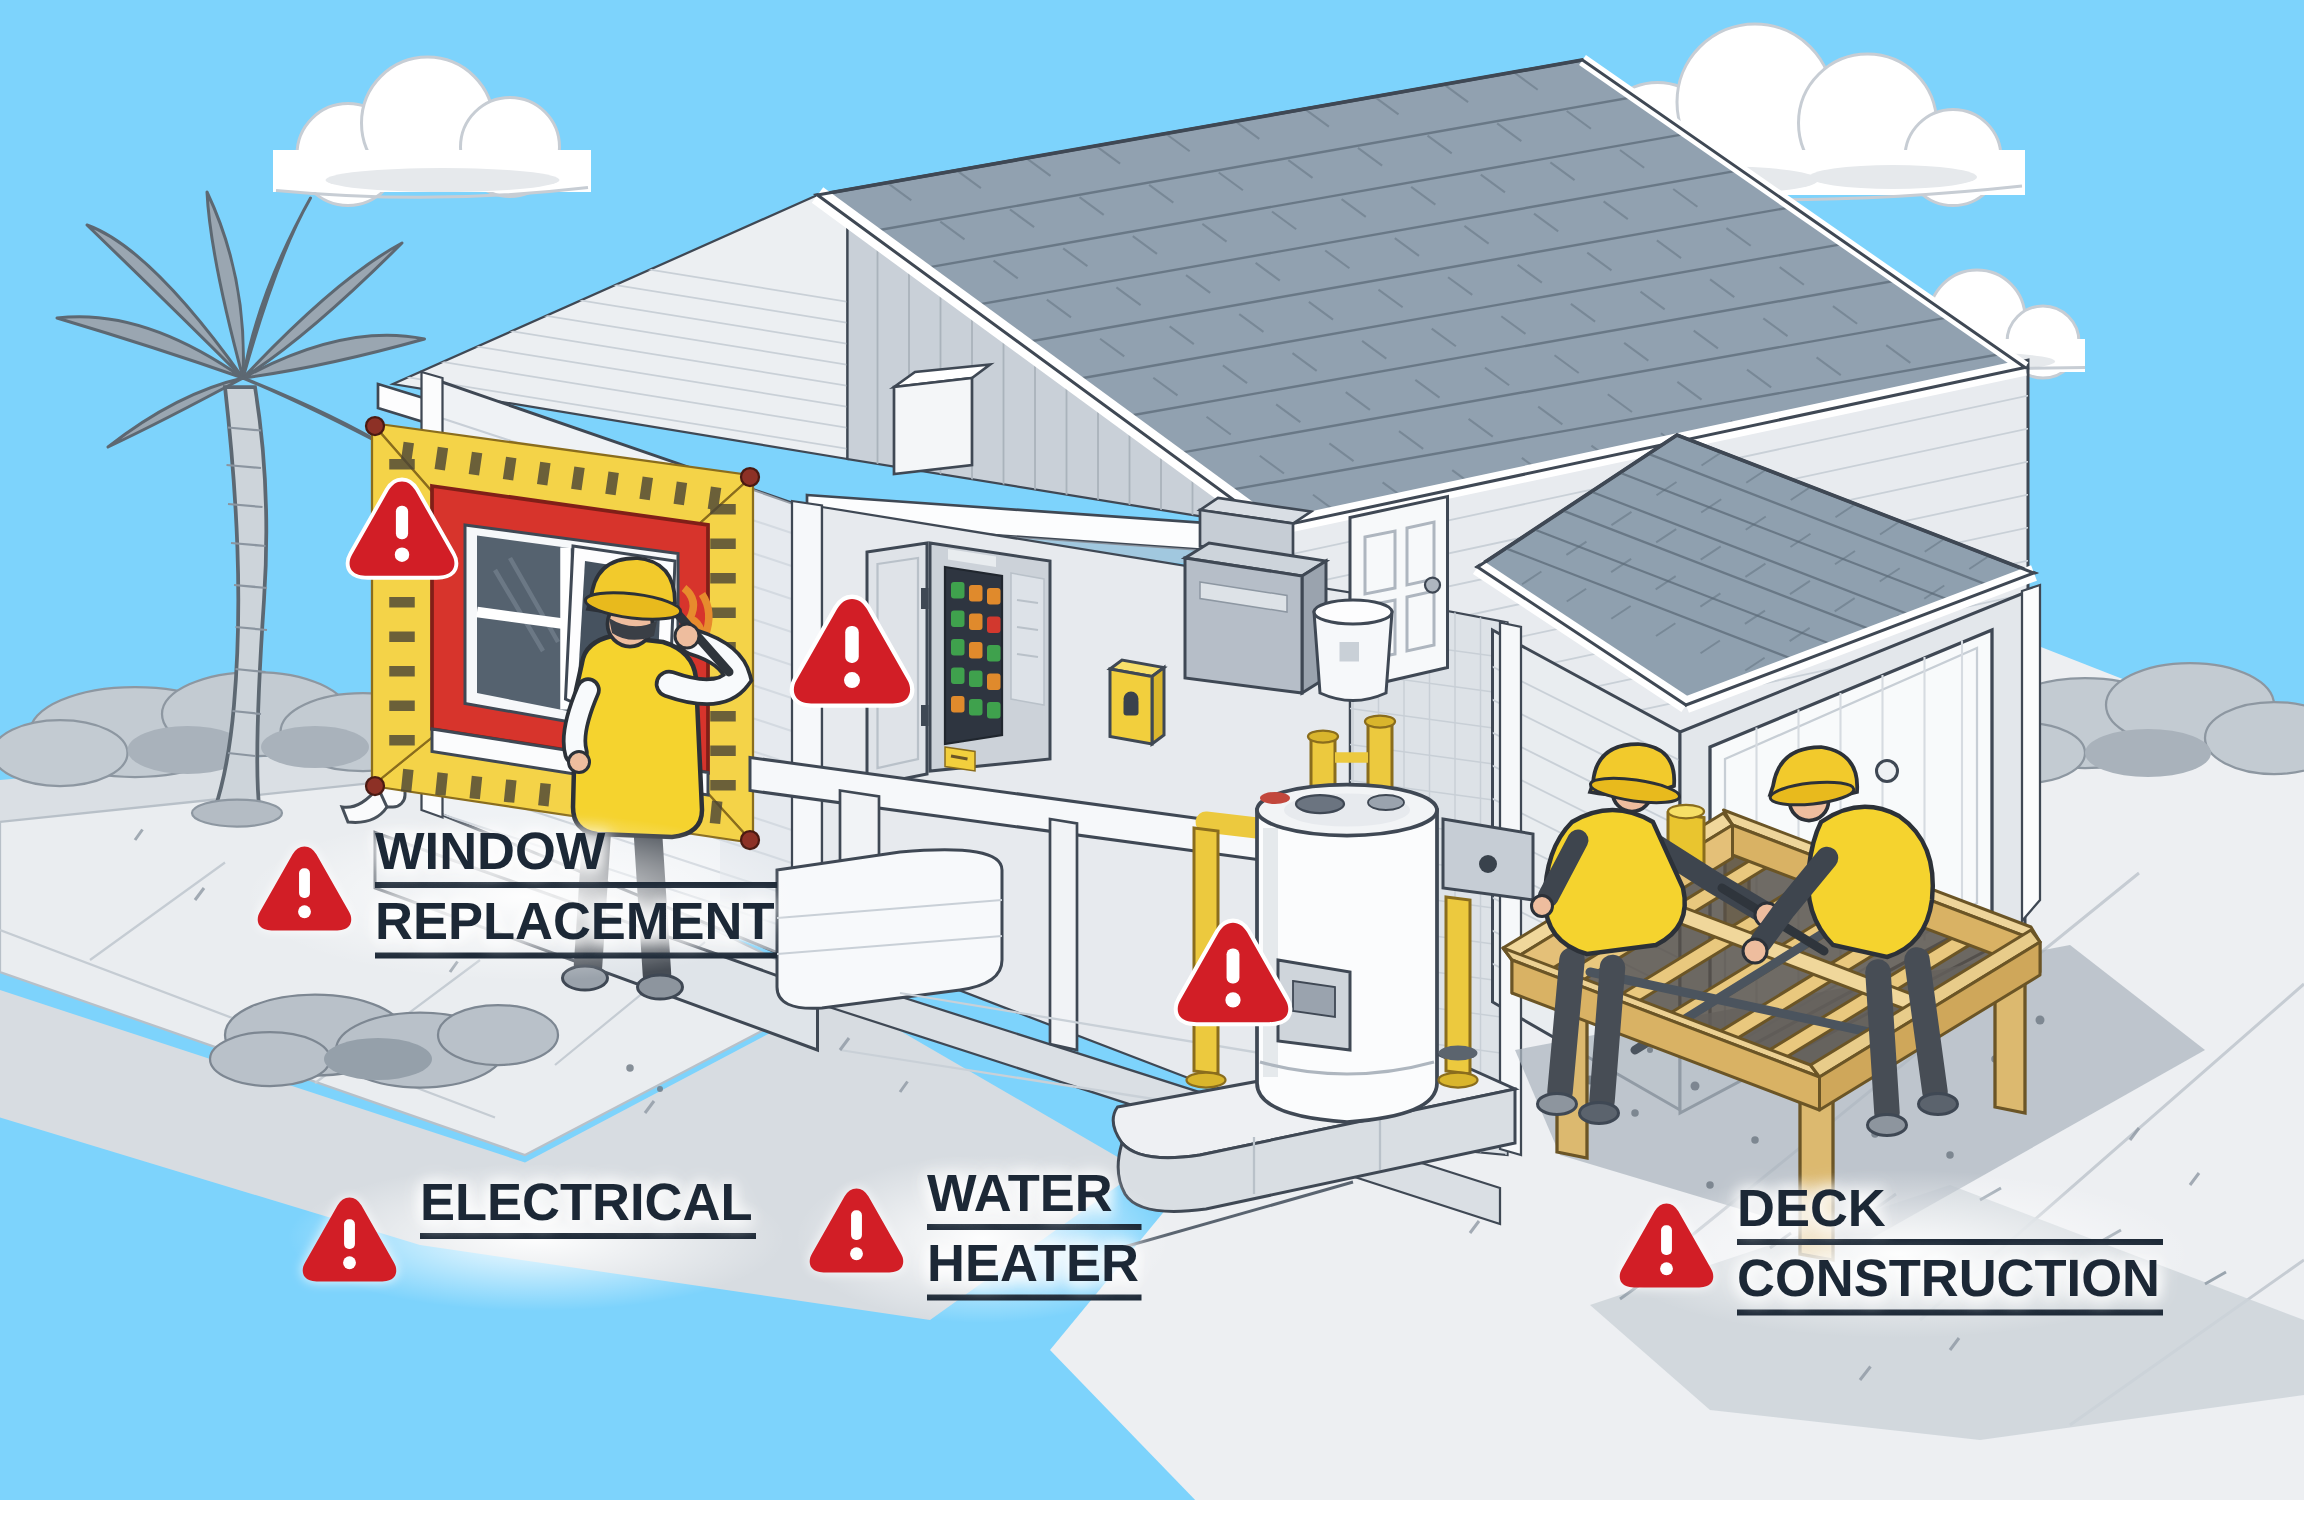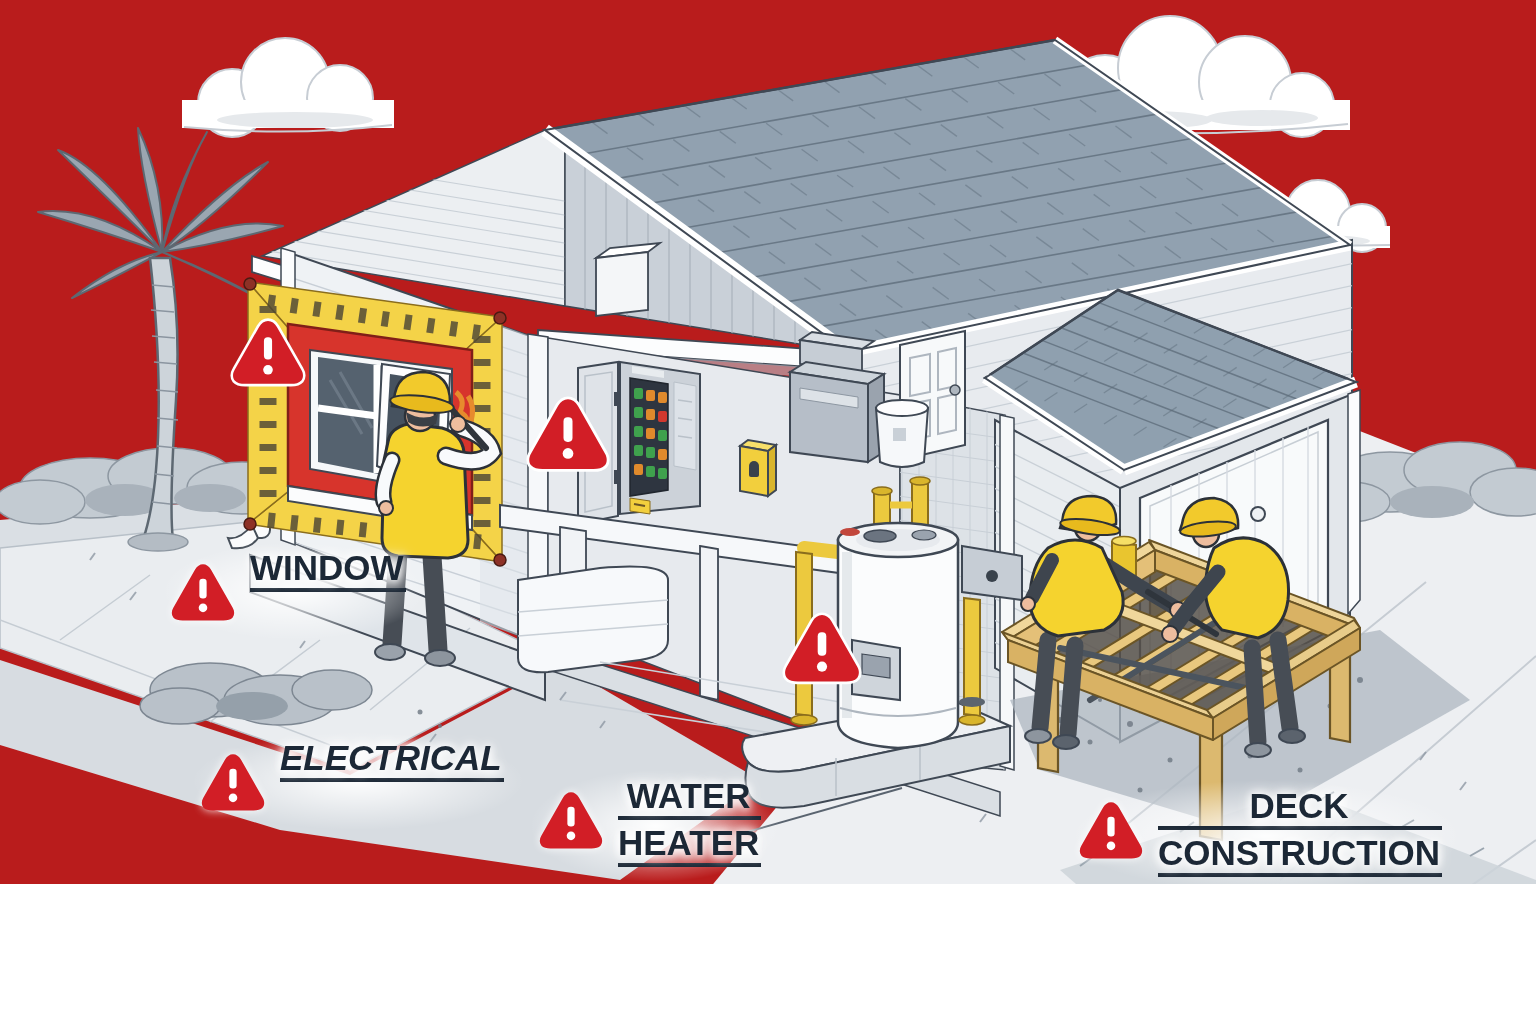--- a/index.html
+++ b/index.html
@@ -1,17 +1,17 @@
 <!DOCTYPE html>
 <html><head>
 <meta charset="utf-8">
 <style>
   html,body{margin:0;padding:0;background:#fff;}
-  #stage{position:relative;width:1536px;height:884px;overflow:hidden;background:#b91c1c;
-         font-family:"Liberation Sans",sans-serif;text-align:center;}
+  #stage{position:relative;width:1536px;height:1000px;overflow:hidden;background:#7dd3fc;
+         font-family:"Liberation Sans",sans-serif;}
   #scene{position:absolute;left:0;top:0;width:1536px;height:1024px;}
   .label{position:absolute;display:flex;gap:14px;align-items:flex-start;
          padding:8px 20px 10px 8px;
          background:radial-gradient(closest-side,rgba(255,255,255,.97),rgba(255,255,255,0));}
   .label .tri{width:66px;height:76px;flex:none;margin-top:4px;
               filter:drop-shadow(0 0 4px rgba(255,255,255,.9));}
   .lbl-text{display:flex;flex-direction:column;font-weight:bold;font-size:35px;line-height:1;
             color:#1c2836;letter-spacing:0;
             text-shadow:0 0 10px #fff,0 0 16px #fff,0 2px 10px #fff;}
   .lbl-line{display:table;border-bottom:4px solid #1c2836;padding:0 2px 3px 0;margin-bottom:5px;
@@ -499,24 +499,25 @@
 </svg>
 
 <div class="label" style="left:162px;top:542px;">
   <svg class="tri" viewBox="0 0 100 92">
     <path d="M50,4 C55,4 59,7 62,12 L95,70 C98,75 98,81 95,84.5 C92,88 87,89 81,89 L19,89 C13,89 8,88 5,84.5 C2,81 2,75 5,70 L38,12 C41,7 45,4 50,4 Z" fill="#d21e26"></path>
     <rect x="44.5" y="26" width="11" height="30" rx="5" fill="#fff"></rect>
         <circle cx="50" cy="70" r="6.5" fill="#fff"></circle>
   </svg>
   <div class="lbl-text">
     <span class="lbl-line">WINDOW</span>
+    <span class="lbl-line">REPLACEMENT</span>
   </div>
 </div>
 
-<div class="label" style="left:192px;top:732px;font-style:italic;">
+<div class="label" style="left:192px;top:776px;">
   <svg class="tri" viewBox="0 0 100 92">
     <path d="M50,4 C55,4 59,7 62,12 L95,70 C98,75 98,81 95,84.5 C92,88 87,89 81,89 L19,89 C13,89 8,88 5,84.5 C2,81 2,75 5,70 L38,12 C41,7 45,4 50,4 Z" fill="#d21e26"></path>
     <rect x="44.5" y="26" width="11" height="30" rx="5" fill="#fff"></rect>
         <circle cx="50" cy="70" r="6.5" fill="#fff"></circle>
   </svg>
   <div class="lbl-text">
     <span class="lbl-line">ELECTRICAL</span>
   </div>
 </div>
 

